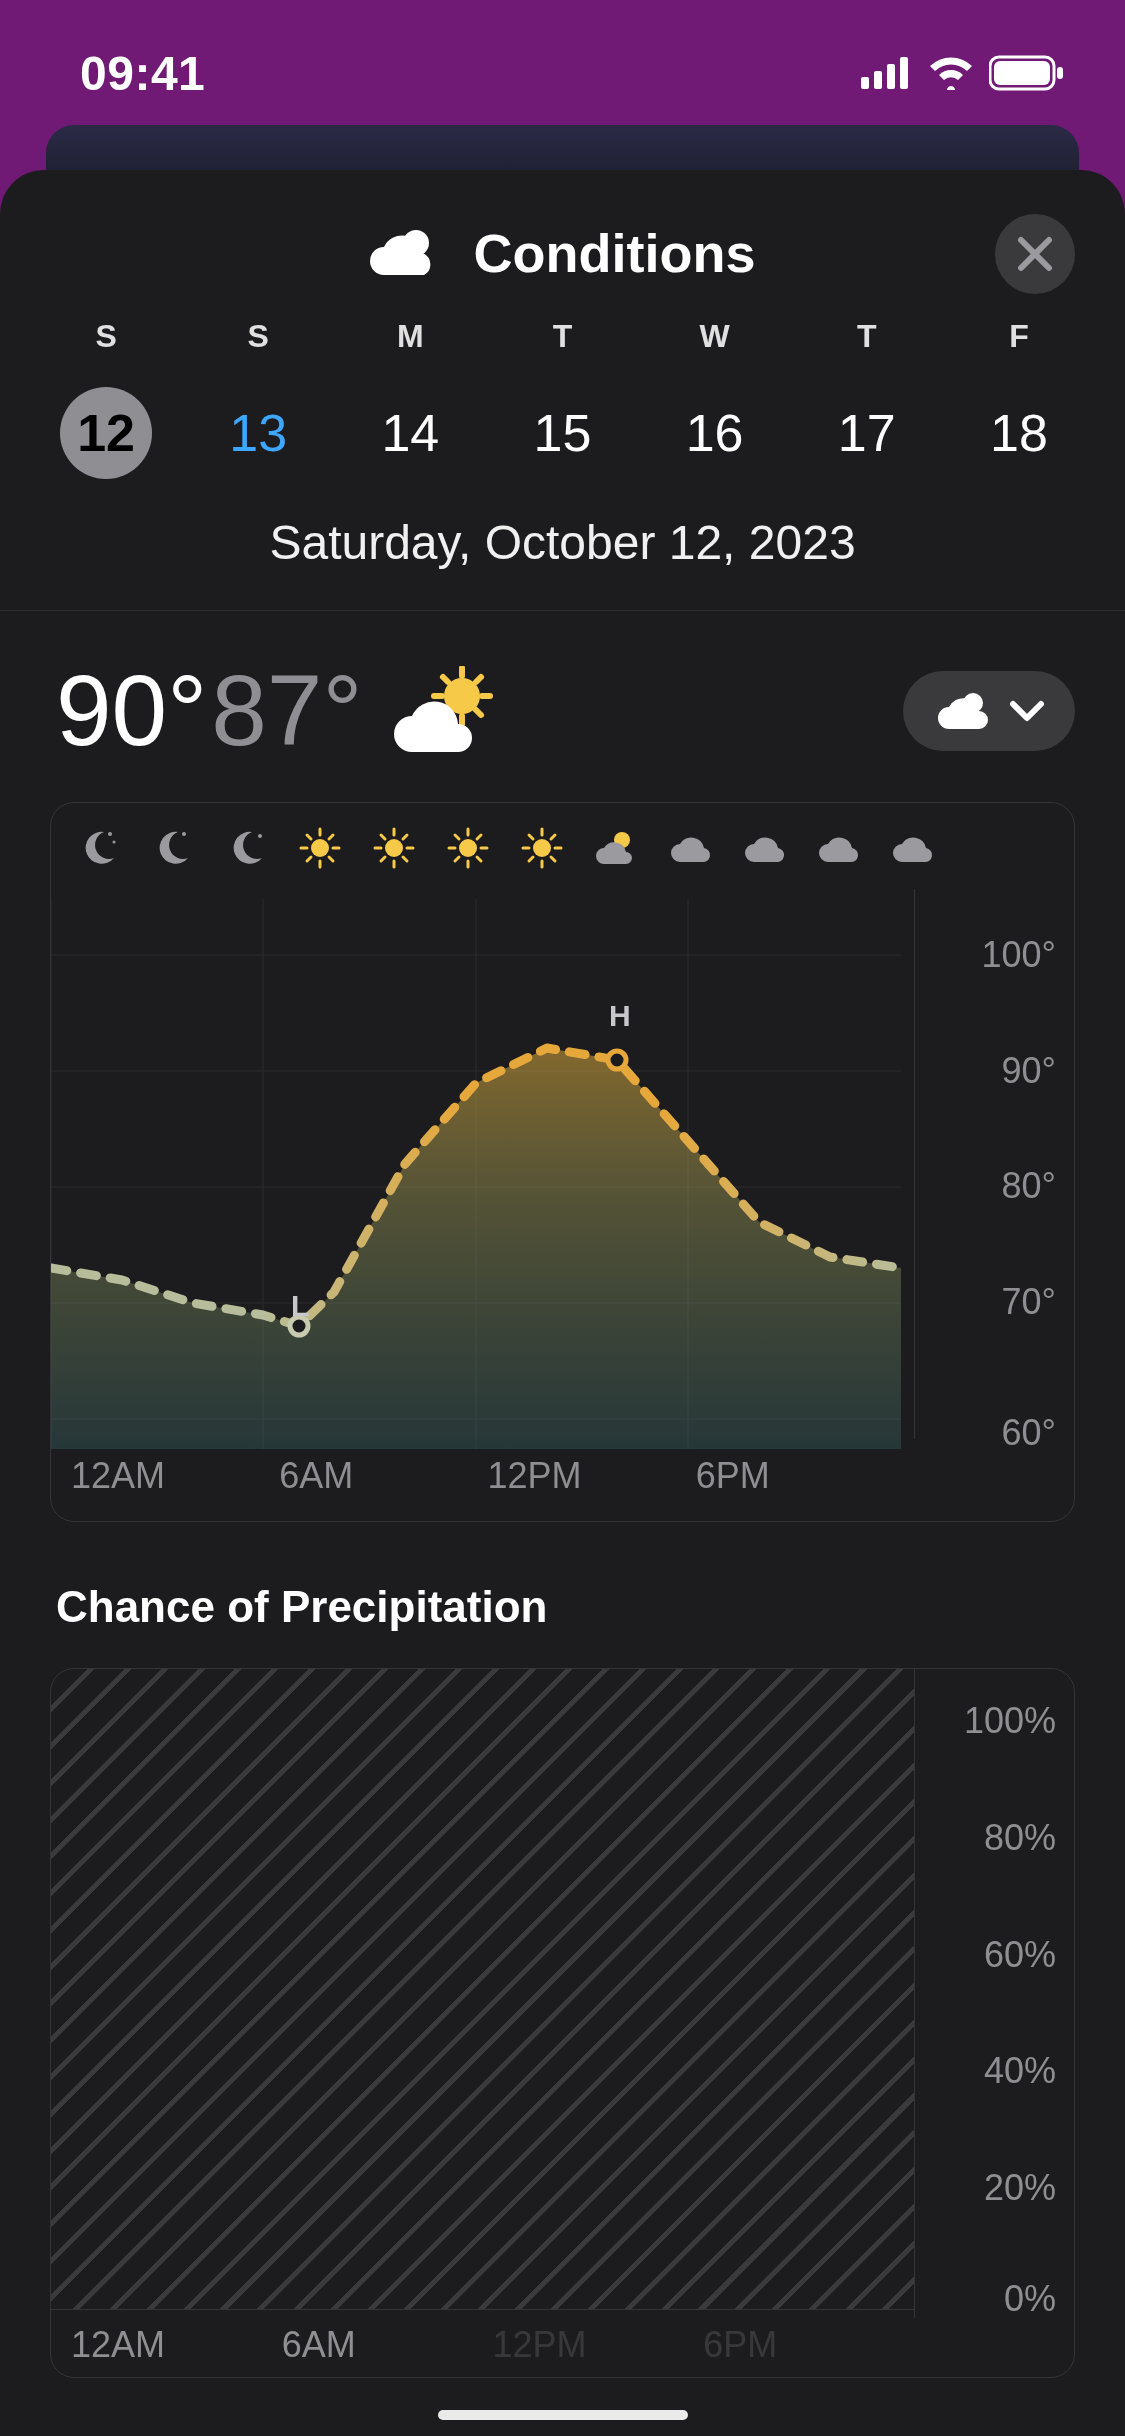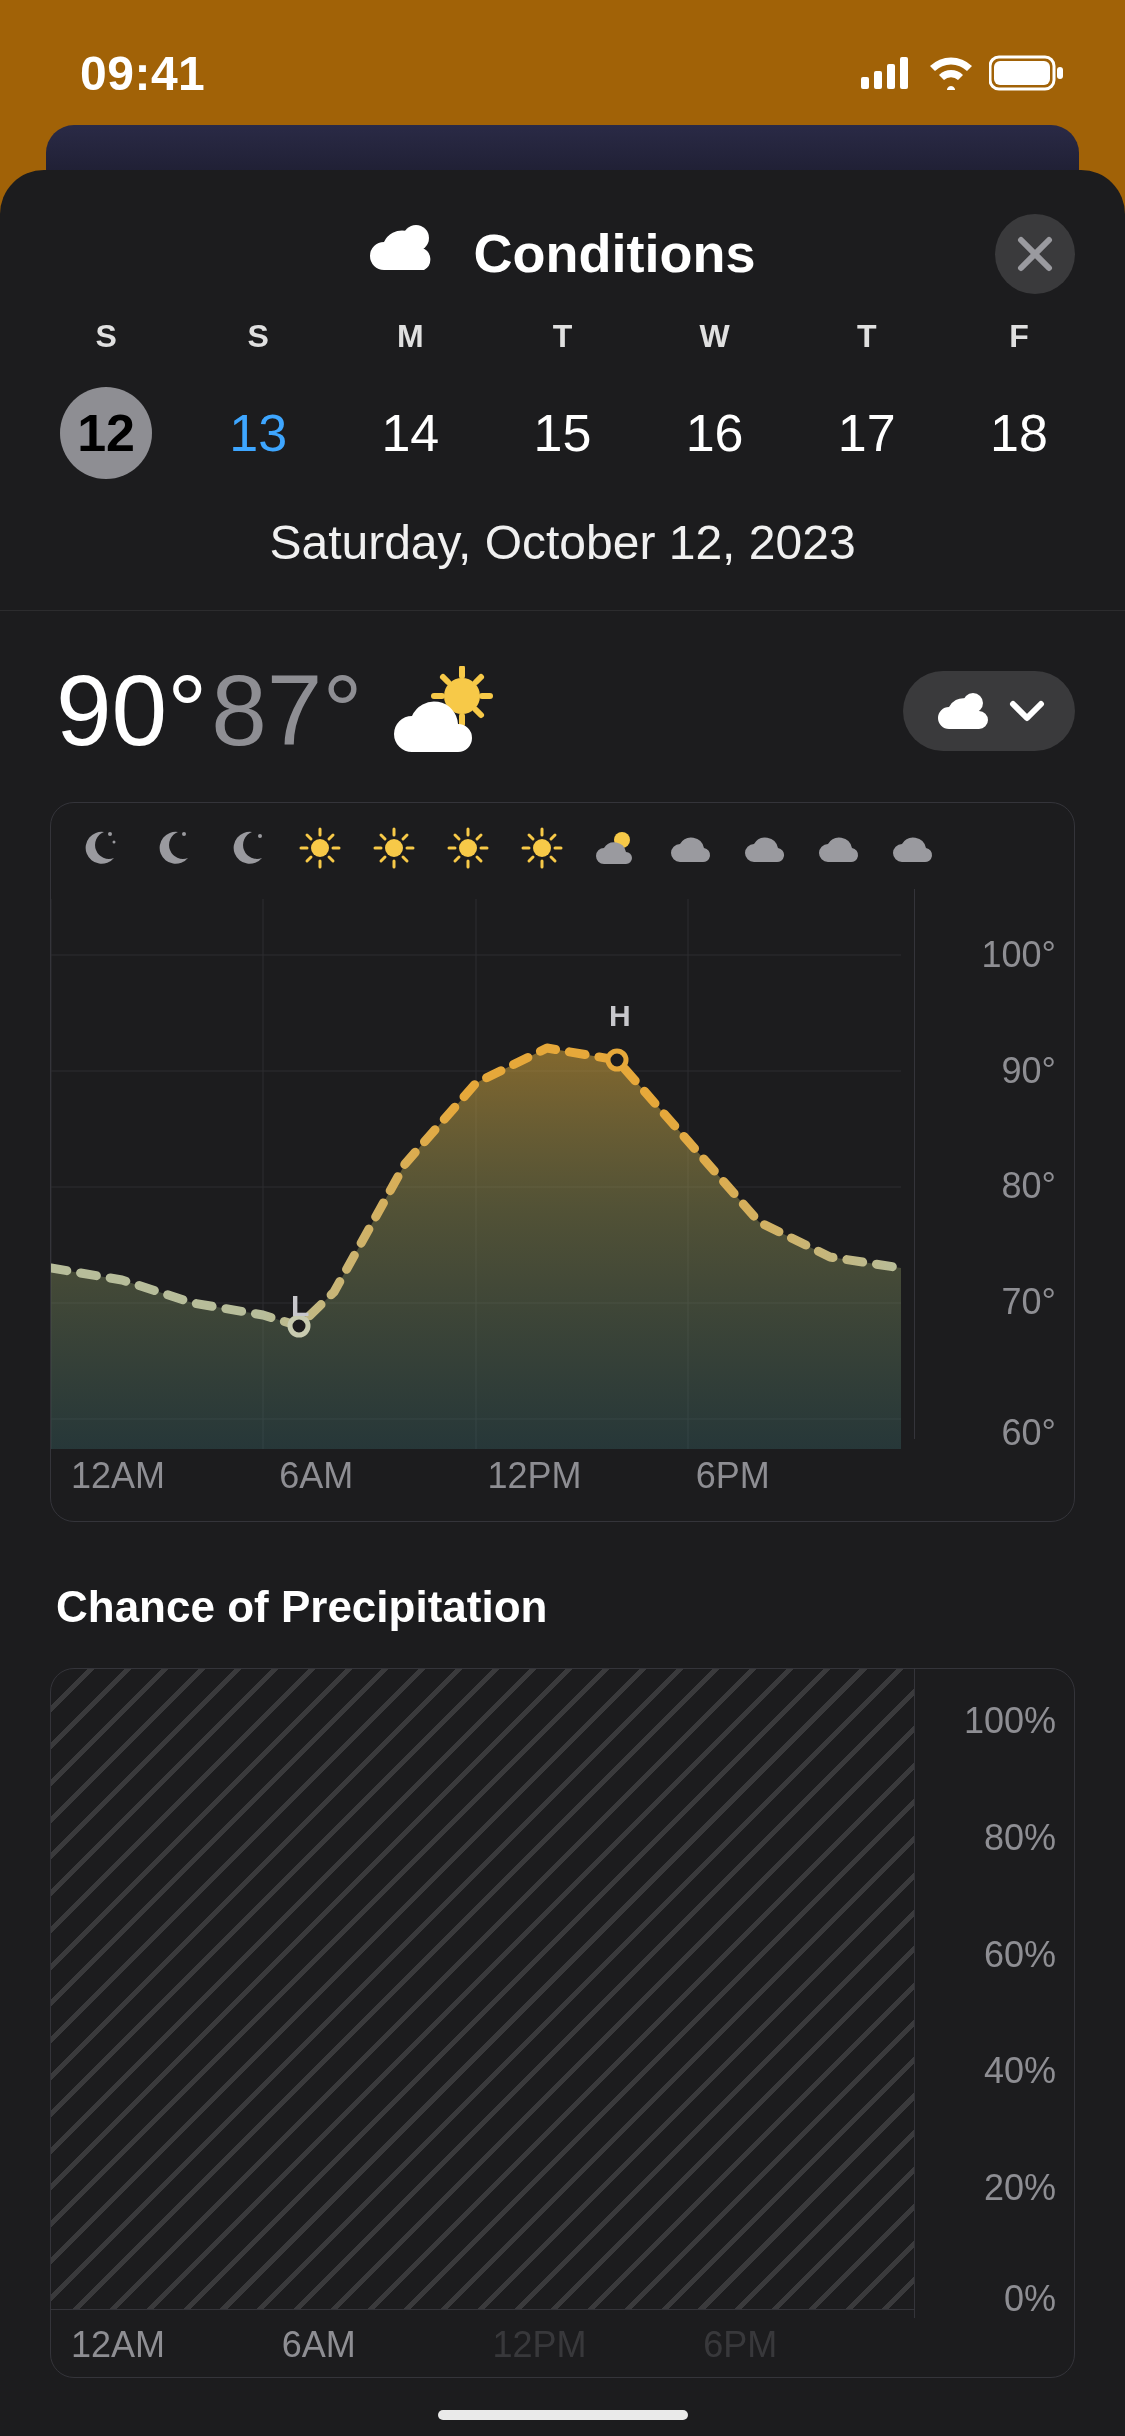--- a/index.html
+++ b/index.html
@@ -1,25 +1,25 @@
 <!DOCTYPE html>
 <html><head>
 <meta charset="utf-8">
 <style>
   * { box-sizing: border-box; margin: 0; padding: 0; }
   html, body { width: 1125px; height: 2436px; background: #000; font-family: -apple-system, "SF Pro Display", "Helvetica Neue", Arial, sans-serif; color: #fff; overflow: hidden; }
-  .screen { width: 1125px; height: 2436px; position: relative; background: #a16207; }
+  .screen { width: 1125px; height: 2436px; position: relative; background: #701a75; }
   .status-bar { display: flex; justify-content: space-between; align-items: center; padding: 36px 60px 0 80px; height: 110px; }
   .status-time { font-size: 48px; font-weight: 600; letter-spacing: 0.5px; }
   .status-icons { display: flex; align-items: center; gap: 14px; }
   .icon-svg { display: block; }
   .behind-card { position: absolute; top: 125px; left: 46px; right: 46px; height: 60px; background: linear-gradient(#2a2a46, #1d1d30); border-radius: 28px 28px 0 0; }
   .sheet { position: absolute; top: 170px; left: 0; right: 0; bottom: 0; background: #1c1c1e; border-radius: 44px 44px 0 0; padding: 30px 0 0 0; }
   .sheet-header { position: relative; display: flex; align-items: center; justify-content: center; padding: 22px 0 20px 0; }
-  .sheet-title-wrap { display: flex; align-items: flex-start; gap: 34px; }
+  .sheet-title-wrap { display: flex; align-items: center; gap: 34px; }
   .sheet-title { font-size: 54px; font-weight: 700; }
   .close-btn { position: absolute; right: 50px; top: 14px; width: 80px; height: 80px; border-radius: 50%; background: #3a3a3c; display: flex; align-items: center; justify-content: center; cursor: pointer; }
   .day-row { display: flex; justify-content: space-between; padding: 14px 30px 0 30px; }
   .day-col { flex: 1; text-align: center; }
   .day-letter { font-size: 32px; font-weight: 600; color: #e0e0e0; margin-bottom: 32px; }
   .day-num-wrap { display:inline-flex; align-items:center; justify-content:center; width: 92px; height: 92px; }
   .day-num { font-size: 52px; font-weight: 500; color: #fff; }
   .day-selected { background: #8e8e93; border-radius: 50%; }
   .day-selected .day-num { color: #000; font-weight: 600; }
   .day-highlight .day-num { color: #3ea6ff; }

